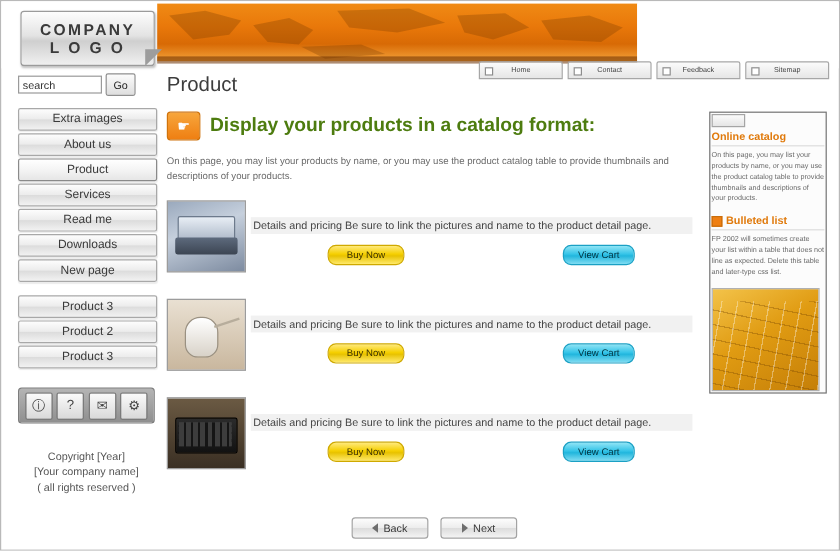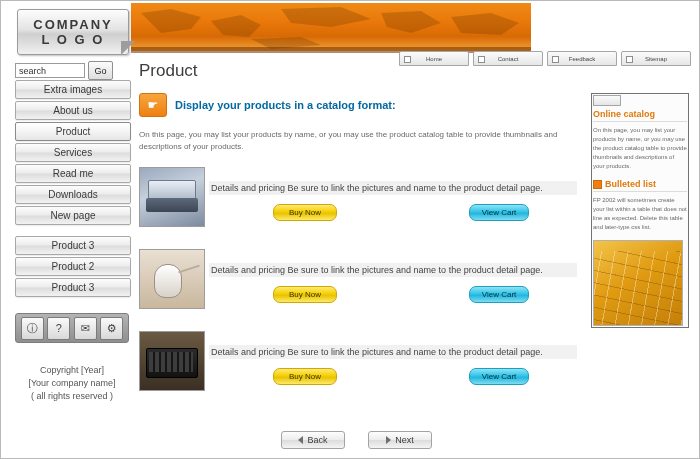--- a/index.html
+++ b/index.html
@@ -117,20 +117,21 @@
   
   .leftcol {
     position: absolute;
     left: 14px; top: 60px;
     width: 114px;
   }
   .search-row {
     display: flex;
     align-items: center;
     gap: 3px;
+    margin-bottom: 10px;
   }
   .search-input {
     width: 70px; height: 15px;
     border: 1px solid #9a9a9a;
     background: #fff;
     font-size: 9px;
     color: #333;
     padding: 0 3px;
     box-sizing: border-box;
     font-family: "Liberation Sans", sans-serif;
@@ -222,23 +223,23 @@
     background: linear-gradient(180deg,#f7a63c 0%,#ef7f12 100%);
     border: 1px solid #d0730c;
     border-radius: 3px;
     display: flex;
     align-items: center;
     justify-content: center;
     color: #fff;
     font-size: 12px;
   }
   .subhead-text {
-    font-size: 11px;
+    font-size: 16px;
     font-weight: bold;
-    color: #0369a1;
+    color: #4d7c0f;
   }
   .intro {
     font-size: 8px;
     color: #6a6a6a;
     line-height: 12px;
     margin-bottom: 14px;
     width: 420px;
   }
 
   .product-row {
@@ -311,23 +312,23 @@
     background: linear-gradient(180deg,#6b5a43 0%,#3a2f23 100%); position:relative;}
   .thumb-kbd .kb { position:absolute; left:6px; top:16px; width:50px; height:28px;
     background: linear-gradient(180deg,#2b2b2b 0%,#121212 100%); border:1px solid #000; border-radius:2px;}
   .thumb-kbd .keys { position:absolute; left:9px; top:20px; width:44px; height:20px;
     background: repeating-linear-gradient(90deg,#3d3d3d 0 4px,#151515 4px 6px),
                 repeating-linear-gradient(0deg,#3d3d3d 0 4px,#151515 4px 6px);}
 
   
   .pager {
     position: absolute;
-    left: 280px; top: 430px;
-    display: flex;
-    gap: 23px;
+    left: 292px; top: 430px;
+    display: flex;
+    gap: 10px;
   }
   .pager-btn {
     width: 62px; height: 16px;
     background: linear-gradient(180deg,#fdfdfd 0%,#ededed 48%,#dcdcdc 52%,#f4f4f4 100%);
     border: 1px solid #a3a3a3;
     border-radius: 3px;
     font-size: 9px;
     color: #3b3b3b;
     display: flex;
     align-items: center;

